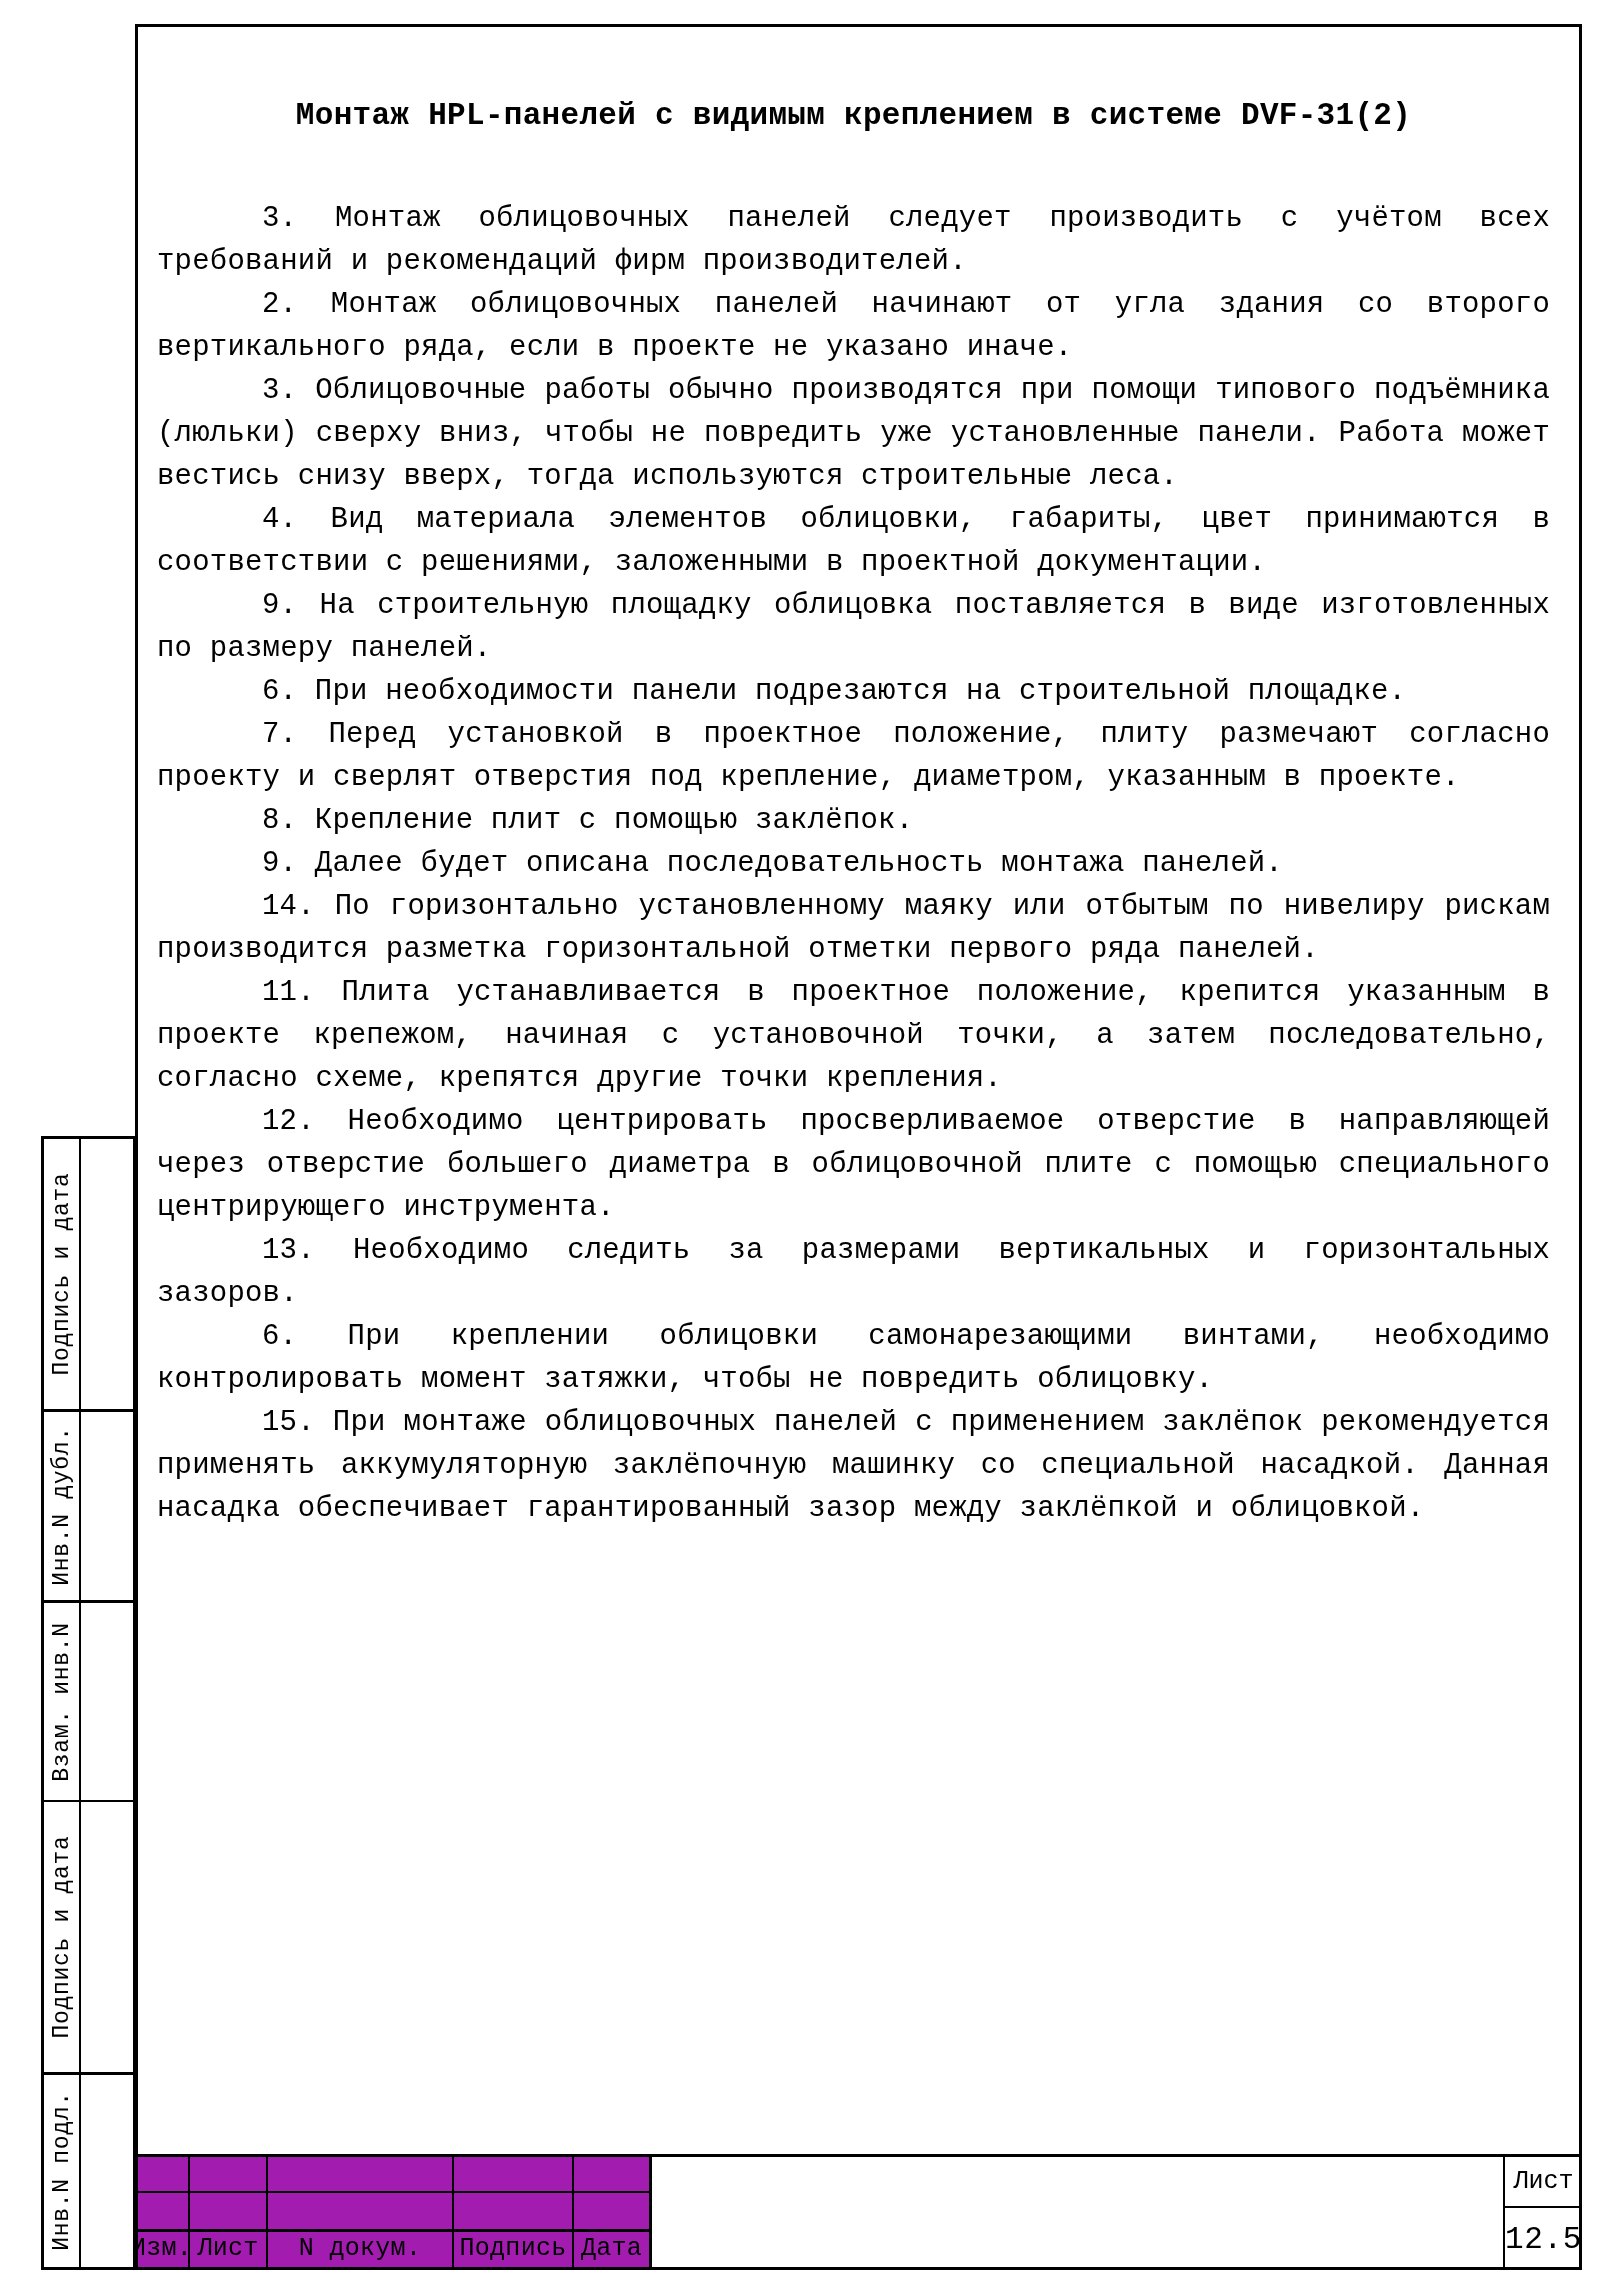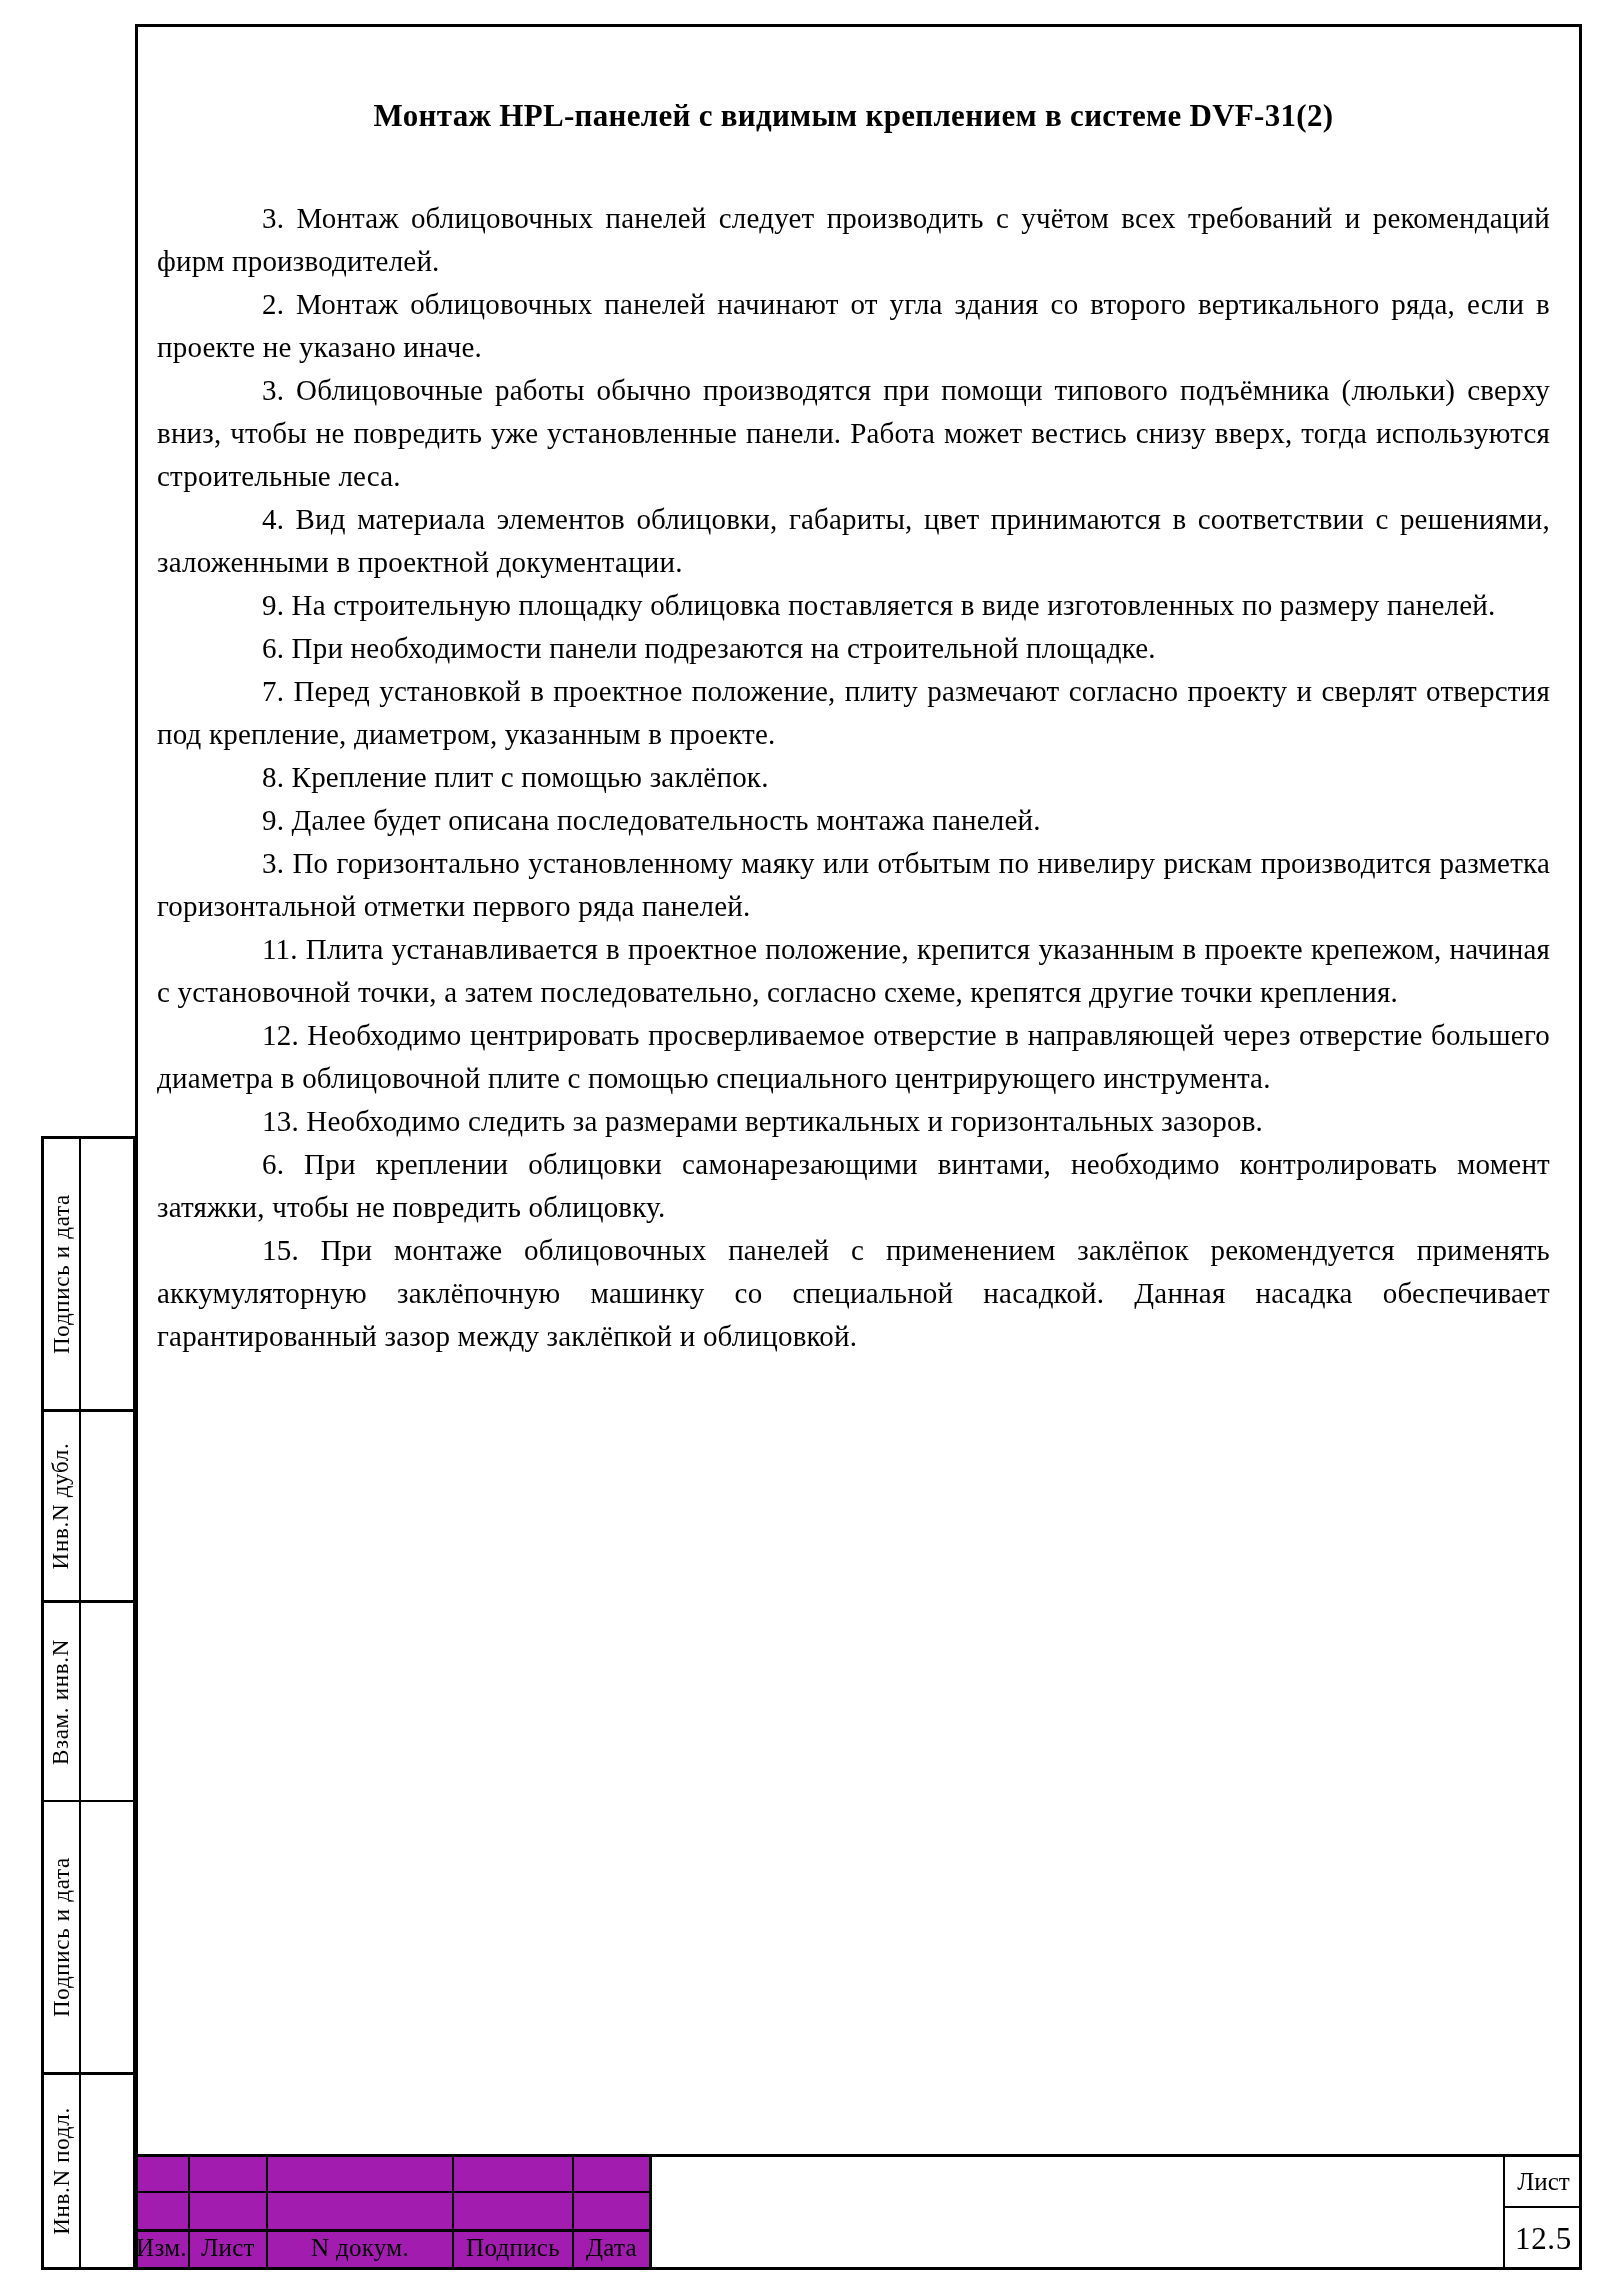--- a/index.html
+++ b/index.html
@@ -1,19 +1,19 @@
 <!DOCTYPE html>
 <html style="font-size:10.5px"><head>
 <meta charset="utf-8">
 <style>
   html,body { margin:0; padding:0; background:#ffffff; }
   .page {
     position:relative; width:1623px; height:2295px;
     background:#ffffff; color:#000;
-    font-family:Liberation Serif, serif;
+    font-family:Liberation Mono, monospace;
     overflow:hidden;
   }
   
   .frame {
     position:absolute; left:135px; top:24px; width:1447px; height:2246px;
     border:3.9px solid #000; box-sizing:border-box;
     z-index:5; pointer-events:none; background:transparent;
   }
   
   .content {
@@ -96,21 +96,21 @@
     <h1 class="doc-title">Монтаж HPL-панелей с видимым креплением в системе DVF-31(2)</h1>
     <p class="para">3. Монтаж облицовочных панелей следует производить с учётом всех требований и рекомендаций фирм производителей.</p>
     <p class="para">2. Монтаж облицовочных панелей начинают от угла здания со второго вертикального ряда, если в проекте не указано иначе.</p>
     <p class="para">3. Облицовочные работы обычно производятся при помощи типового подъёмника (люльки) сверху вниз, чтобы не повредить уже установленные панели. Работа может вестись снизу вверх, тогда используются строительные леса.</p>
     <p class="para">4. Вид материала элементов облицовки, габариты, цвет принимаются в соответствии с решениями, заложенными в проектной документации.</p>
     <p class="para">9. На строительную площадку облицовка поставляется в виде изготовленных по размеру панелей.</p>
     <p class="para">6. При необходимости панели подрезаются на строительной площадке.</p>
     <p class="para">7. Перед установкой в проектное положение, плиту размечают согласно проекту и сверлят отверстия под крепление, диаметром, указанным в проекте.</p>
     <p class="para">8. Крепление плит с помощью заклёпок.</p>
     <p class="para">9. Далее будет описана последовательность монтажа панелей.</p>
-    <p class="para">3. По горизонтально установленному маяку или отбытым по нивелиру рискам производится разметка горизонтальной отметки первого ряда панелей.</p>
+    <p class="para">14. По горизонтально установленному маяку или отбытым по нивелиру рискам производится разметка горизонтальной отметки первого ряда панелей.</p>
     <p class="para">11. Плита устанавливается в проектное положение, крепится указанным в проекте крепежом, начиная с установочной точки, а затем последовательно, согласно схеме, крепятся другие точки крепления.</p>
     <p class="para">12. Необходимо центрировать просверливаемое отверстие в направляющей через отверстие большего диаметра в облицовочной плите с помощью специального центрирующего инструмента.</p>
     <p class="para">13. Необходимо следить за размерами вертикальных и горизонтальных зазоров.</p>
     <p class="para">6. При креплении облицовки самонарезающими винтами, необходимо контролировать момент затяжки, чтобы не повредить облицовку.</p>
     <p class="para">15. При монтаже облицовочных панелей с применением заклёпок рекомендуется применять аккумуляторную заклёпочную машинку со специальной насадкой. Данная насадка обеспечивает гарантированный зазор между заклёпкой и облицовкой.</p>
   </div>
 
   <div class="sb sb-1">
     <div class="sb-label">
       <span class="vtext">Подпись и дата</span>

